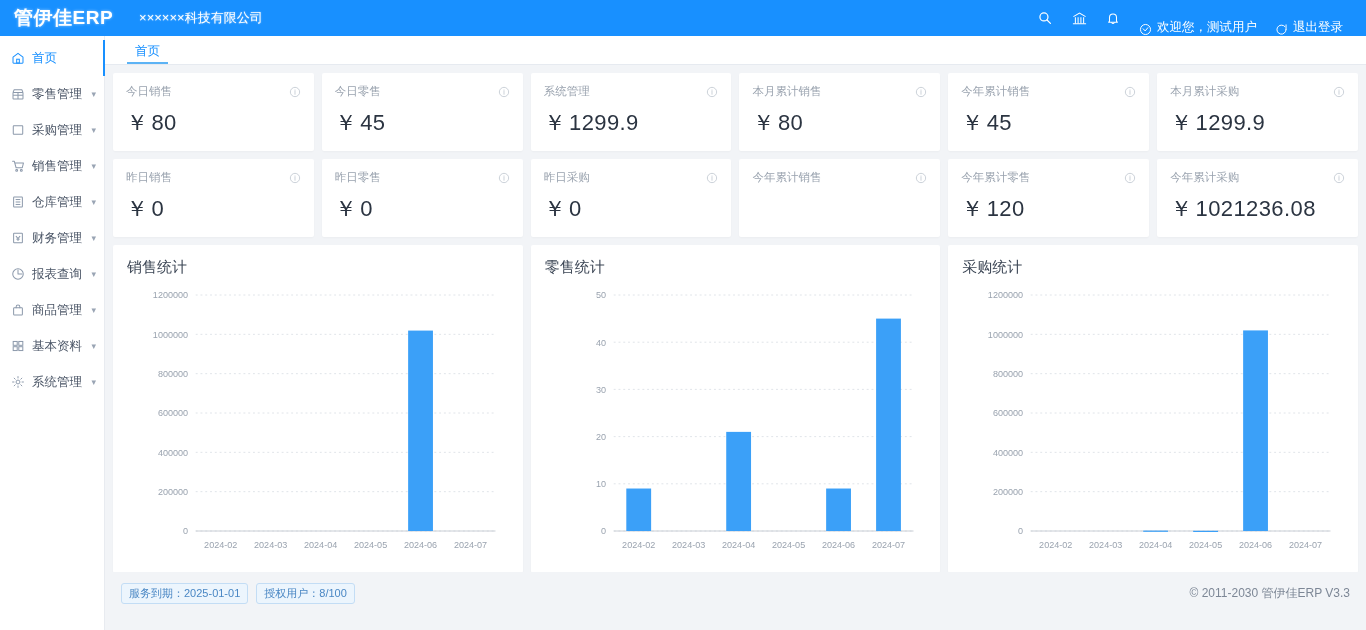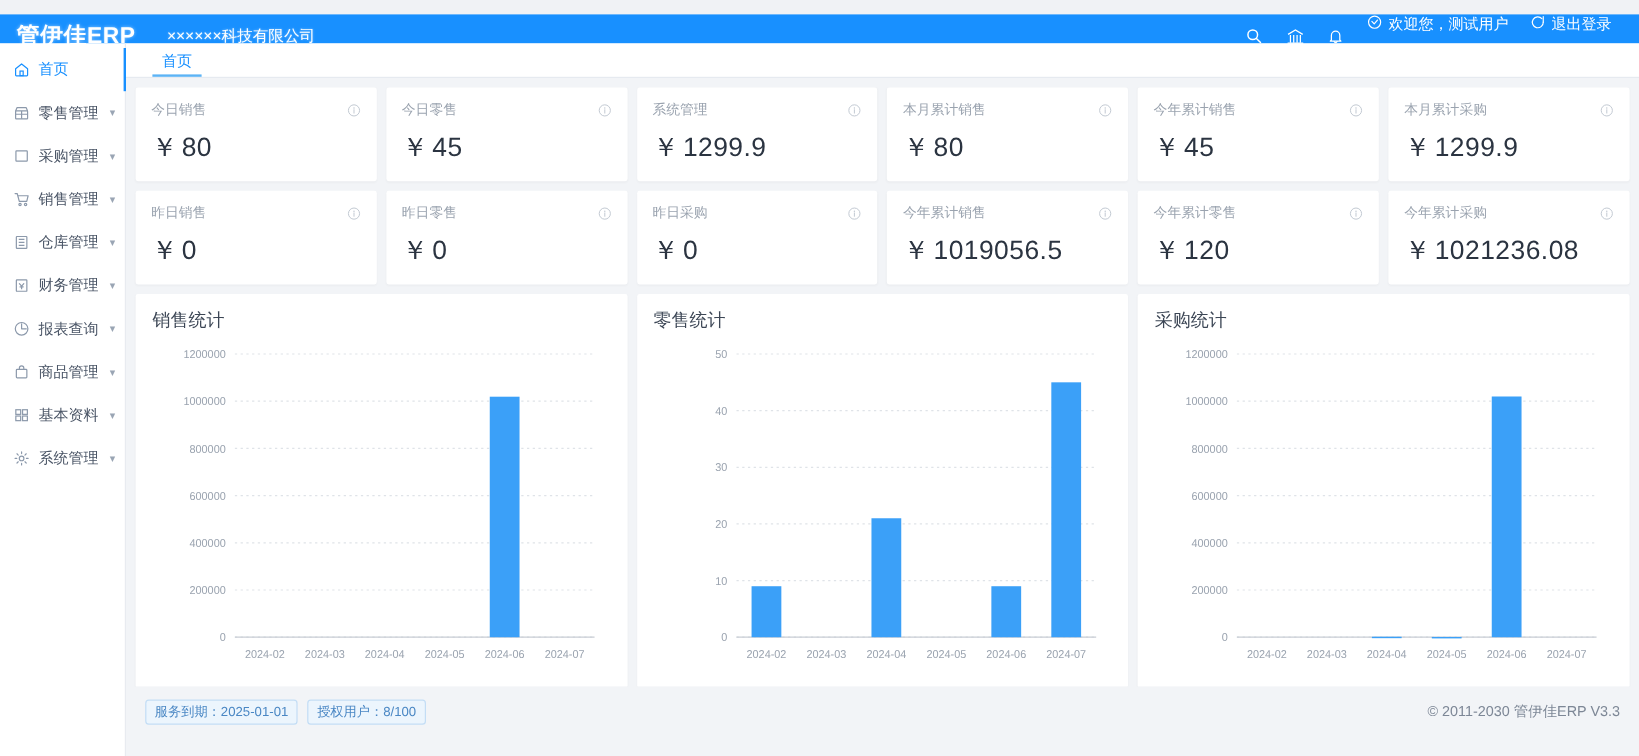--- a/index.html
+++ b/index.html
@@ -6,21 +6,21 @@
   html, body {
     width: 1366px; height: 630px;
     font-family: "Liberation Sans", "DejaVu Sans", sans-serif;
     background: #f0f2f5;
     overflow: hidden;
   }
   .app { width: 1366px; height: 630px; position: relative; background: #f0f2f5; }
 
   
   .header {
-    position: absolute; top: 12px; left: 0; width: 1366px; height: 36px;
+    position: absolute; top: 0; left: 0; width: 1366px; height: 36px;
     background: #1890ff; display: flex; align-items: center;
     color: #ffffff;
   }
   .logo-wrap { display: flex; align-items: center; padding-left: 14px; }
   .logo-text {
     font-size: 19px; font-weight: bold; letter-spacing: .5px;
     color: #ffffff; white-space: nowrap;
     text-shadow: 0 0 3px rgba(255,255,255,.55);
     filter: blur(0.25px);
   }
@@ -30,21 +30,21 @@
   }
   .header-right {
     margin-left: auto; display: flex; align-items: center; gap: 0;
     padding-right: 14px; font-size: 12px;
   }
   .hdr-icon {
     width: 34px; height: 36px; display: flex; align-items: center; justify-content: center;
     color: #fff; cursor: pointer;
   }
   .hdr-item {
-    display: flex; align-items: flex-start; gap: 5px; padding: 0 9px; height: 36px;
+    display: flex; align-items: flex-end; gap: 5px; padding: 0 9px; height: 36px;
     color: #fff; white-space: nowrap; cursor: pointer; font-size: 12.5px;
   }
   .hdr-item svg { display: block; }
 
   
   .sidebar {
     position: absolute; top: 36px; left: 0; width: 105px; height: 594px;
     background: #ffffff; border-right: 1px solid #e8ebf0;
     padding-top: 4px;
   }
@@ -422,21 +422,20 @@
           <div class="kpi-head">
             <span class="kpi-title">今年累计销售</span>
             <span class="kpi-info">
               <svg width="12" height="12" viewBox="0 0 16 16" fill="none" stroke="currentColor" stroke-width="1.1">
                 <circle cx="8" cy="8" r="6.2"></circle>
                 <line x1="8" y1="5.3" x2="8" y2="5.4" stroke-linecap="round" stroke-width="1.6"></line>
                 <line x1="8" y1="7.2" x2="8" y2="11" stroke-linecap="round"></line>
               </svg>
             </span>
           </div>
-          <div class="kpi-value"><span class="cur">￥</span><span>1019056.5</span></div>
         </div>
         <div class="kpi-card">
           <div class="kpi-head">
             <span class="kpi-title">今年累计零售</span>
             <span class="kpi-info">
               <svg width="12" height="12" viewBox="0 0 16 16" fill="none" stroke="currentColor" stroke-width="1.1">
                 <circle cx="8" cy="8" r="6.2"></circle>
                 <line x1="8" y1="5.3" x2="8" y2="5.4" stroke-linecap="round" stroke-width="1.6"></line>
                 <line x1="8" y1="7.2" x2="8" y2="11" stroke-linecap="round"></line>
               </svg>

